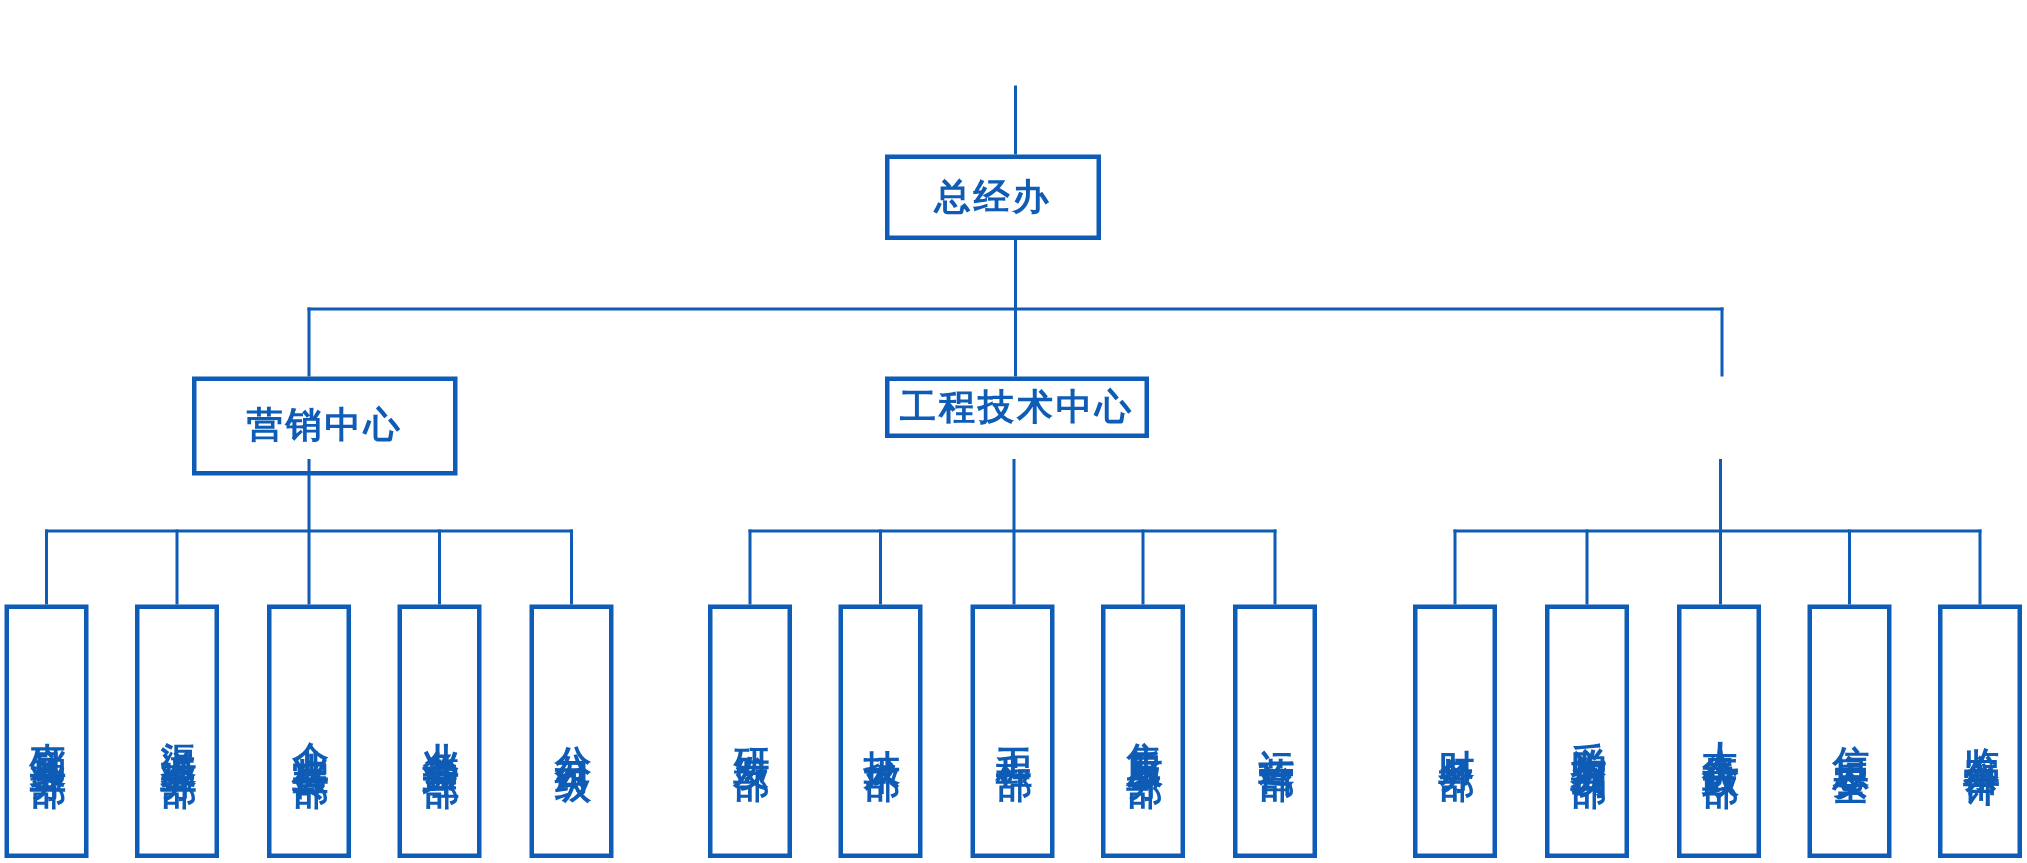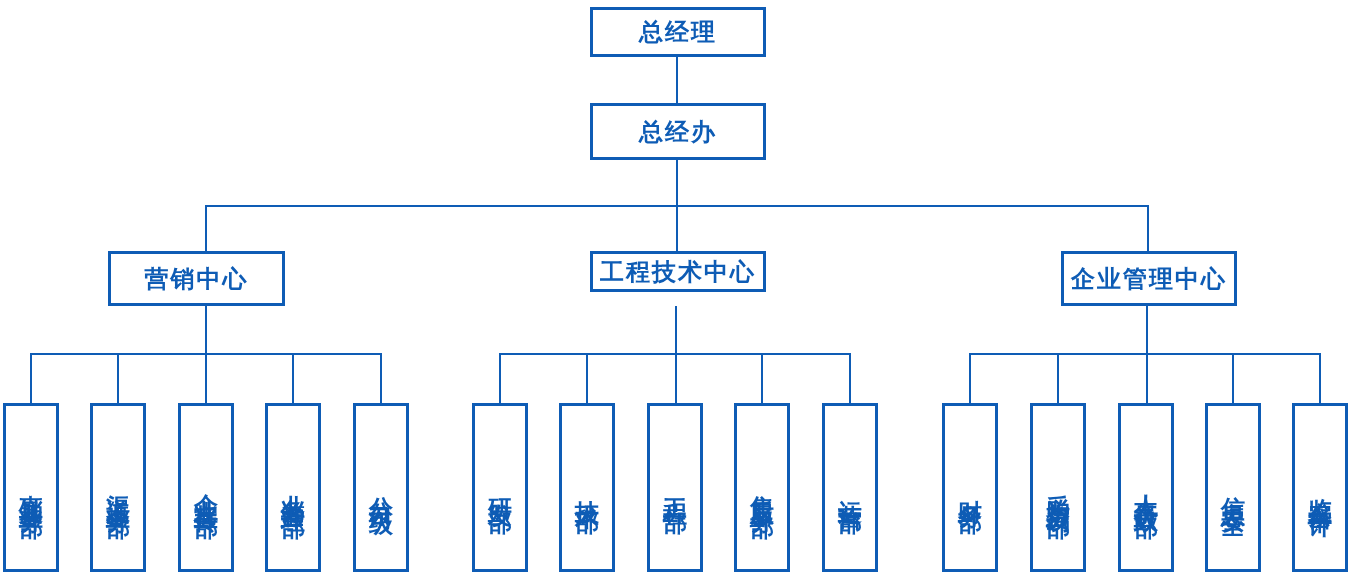--- a/index.html
+++ b/index.html
@@ -39,36 +39,30 @@
     background: var(--primary);
   }
   .line.v { width: 2px; }
   .line.h { height: 2px; }
 </style>
 </head>
 <body>
 
 <div class="canvas">
 
-  <div class="box" style="left:590px;top:7px;width:176px;height:50px">
-    <span class="lbl">总经理</span>
-  </div>
 
-  <div class="box" style="left:590px;top:103px;width:176px;height:57px">
+  <div class="box" style="left:590px;top:103px;width:144px;height:57px">
     <span class="lbl">总经办</span>
   </div>
 
-  <div class="box" style="left:108px;top:251px;width:177px;height:55px">
+  <div class="box" style="left:128px;top:251px;width:177px;height:66px">
     <span class="lbl">营销中心</span>
   </div>
   <div class="box" style="left:590px;top:251px;width:176px;height:41px">
     <span class="lbl">工程技术中心</span>
-  </div>
-  <div class="box" style="left:1061px;top:251px;width:176px;height:55px">
-    <span class="lbl">企业管理中心</span>
   </div>
 
   <div class="box vert" style="left:3px;top:403px;width:56px;height:169px">
     <span class="lbl">直销业务部</span>
   </div>
   <div class="box vert" style="left:90px;top:403px;width:56px;height:169px">
     <span class="lbl">渠道业务部</span>
   </div>
   <div class="box vert" style="left:178px;top:403px;width:56px;height:169px">
     <span class="lbl">企业宣传部</span>

